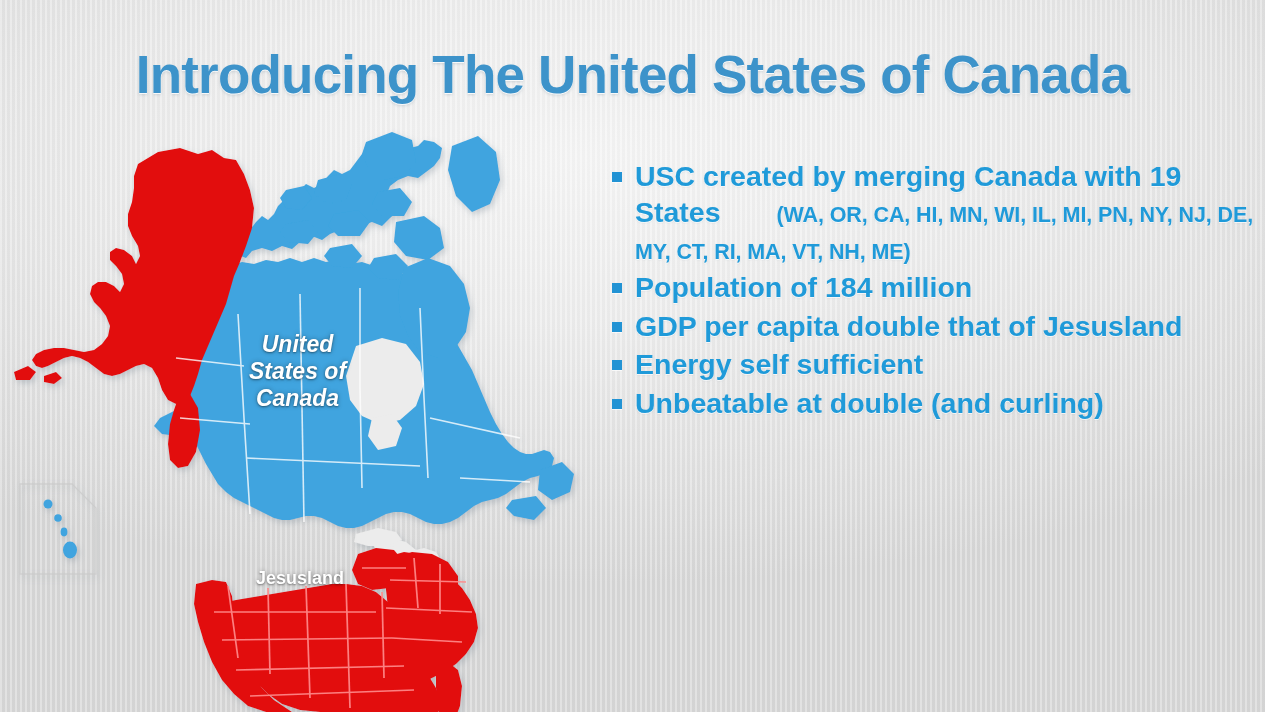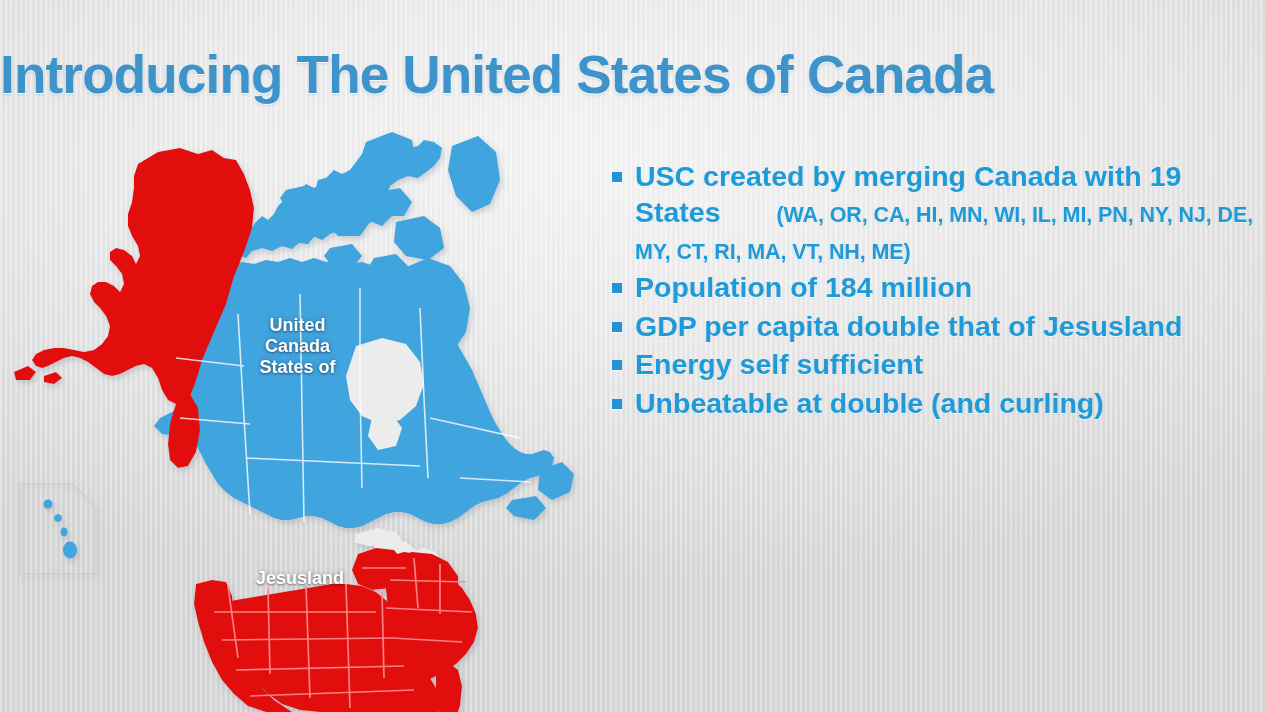--- a/index.html
+++ b/index.html
@@ -28,20 +28,21 @@
         #e2e2e2 68%,
         #d6d6d6 100%);
     overflow: hidden;
   }
 
   
   #title {
     position: absolute;
     left: 0; right: 0;
     top: 44px;
+    text-align: center;
     font-size: 53px;
     font-weight: bold;
     letter-spacing: -0.8px;
     color: #3d93ca;
     text-shadow: 0 1px 0 rgba(255,255,255,0.85), 0 2px 3px rgba(120,140,155,0.28);
     white-space: nowrap;
   }
 
   
   #map-wrap {
@@ -58,23 +59,24 @@
     color: #ffffff;
     font-weight: bold;
     text-align: center;
     text-shadow:
       0 0 5px rgba(0,0,0,0.30),
       0 1px 2px rgba(0,0,0,0.38);
     line-height: 1.17;
     pointer-events: none;
   }
   #label-usc {
-    left: 190px; top: 197px;
+    left: 190px; top: 213px;
     width: 215px;
-    font-size: 18px;
+    font-size: 23px;
+    font-style: italic;
   }
   #label-jesusland {
     left: 150px; top: 450px;
     width: 300px;
     font-size: 18px;
   }
 
   
   #bullets {
     position: absolute;
@@ -307,22 +309,22 @@
           <circle cx="58" cy="400" r="3.8" fill="#3fa4df"></circle>
           <ellipse cx="64" cy="414" rx="3.4" ry="4.4" fill="#3fa4df"></ellipse>
           <ellipse cx="70" cy="432" rx="7" ry="8.5" fill="#3fa4df"></ellipse>
         </g>
 
       </g>
     </svg>
 
     <div class="map-label" id="label-usc">
       <div>United</div>
+      <div>States of</div>
       <div>Canada</div>
-      <div>States of</div>
     </div>
     <div class="map-label" id="label-jesusland">Jesusland</div>
   </div>
 
   <div id="bullets">
 
     <div class="bullet-row">
       <span class="bullet-mark"></span>
       <span class="bullet-text"><span>USC created by merging Canada with 19 States </span><span class="sub">(WA, OR, CA, HI, MN, WI, IL, MI, PN, NY, NJ, DE, MY, CT, RI, MA, VT, NH, ME)</span></span>
     </div>

